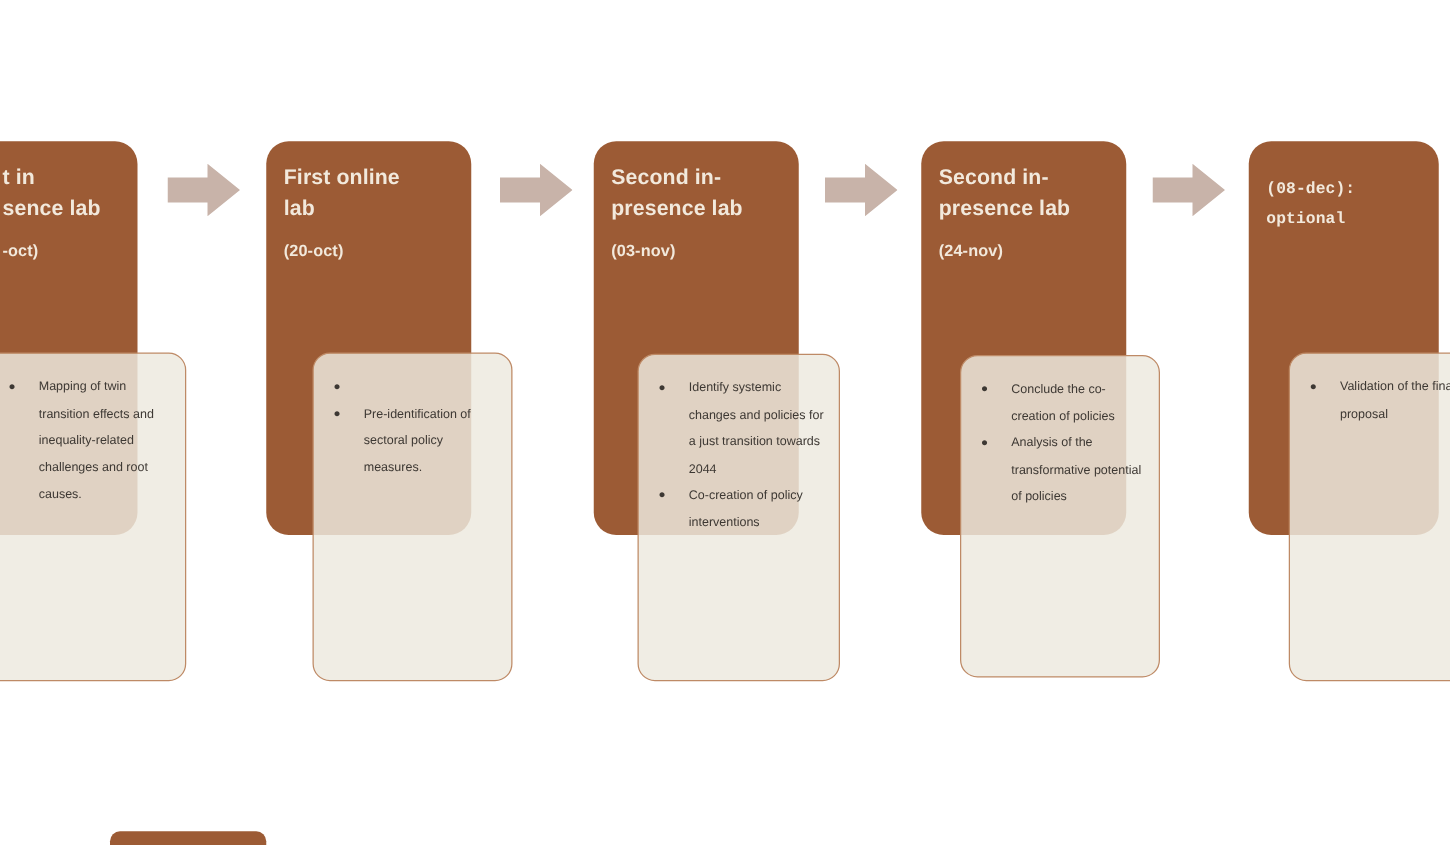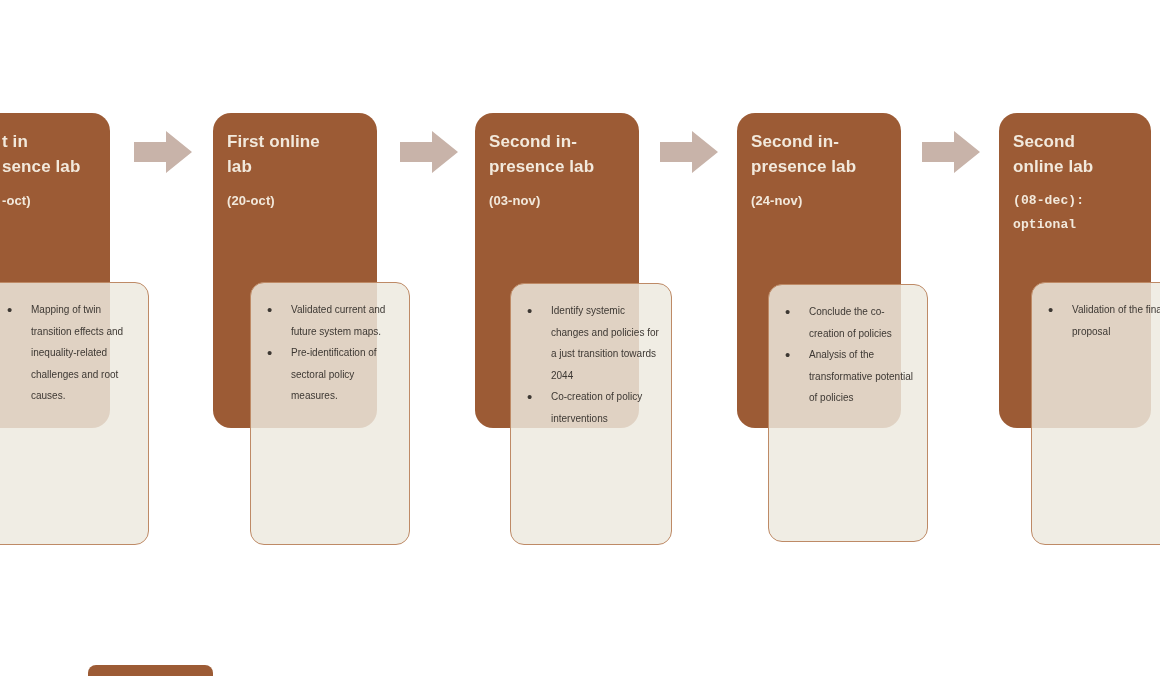--- a/index.html
+++ b/index.html
@@ -126,21 +126,20 @@
   <div class="stage-box" id="box2">
     <div class="stage-title">
       <div>First online</div>
       <div>lab</div>
     </div>
     <div class="stage-date">(20-oct)</div>
   </div>
   <div class="detail-card" id="card2">
     <div class="bullet-row">
       <span class="bullet-marker">•</span>
-      <div class="bullet-text">Validated current and future system maps.</div>
     </div>
     <div class="bullet-row">
       <span class="bullet-marker">•</span>
       <div class="bullet-text">Pre-identification of sectoral policy measures.</div>
     </div>
   </div>
 
   <svg class="flow-arrow" id="arrow2" viewBox="0 0 58 42">
     <polygon points="0,11 32,11 32,0 58,21 32,42 32,31 0,31" fill="#C8B3A9"></polygon>
   </svg>
@@ -183,24 +182,20 @@
       <span class="bullet-marker">•</span>
       <div class="bullet-text">Analysis of the transformative potential of policies</div>
     </div>
   </div>
 
   <svg class="flow-arrow" id="arrow4" viewBox="0 0 58 42">
     <polygon points="0,11 32,11 32,0 58,21 32,42 32,31 0,31" fill="#C8B3A9"></polygon>
   </svg>
 
   <div class="stage-box" id="box5">
-    <div class="stage-title">
-      <div>Second</div>
-      <div>online lab</div>
-    </div>
     <div class="stage-date" style="width:118px;font-family:Liberation Mono, monospace;">(08-dec): optional</div>
   </div>
   <div class="detail-card" id="card5">
     <div class="bullet-row">
       <span class="bullet-marker">•</span>
       <div class="bullet-text">Validation of the final proposal</div>
     </div>
   </div>
 
   <div class="cut-box-bottom"></div>

